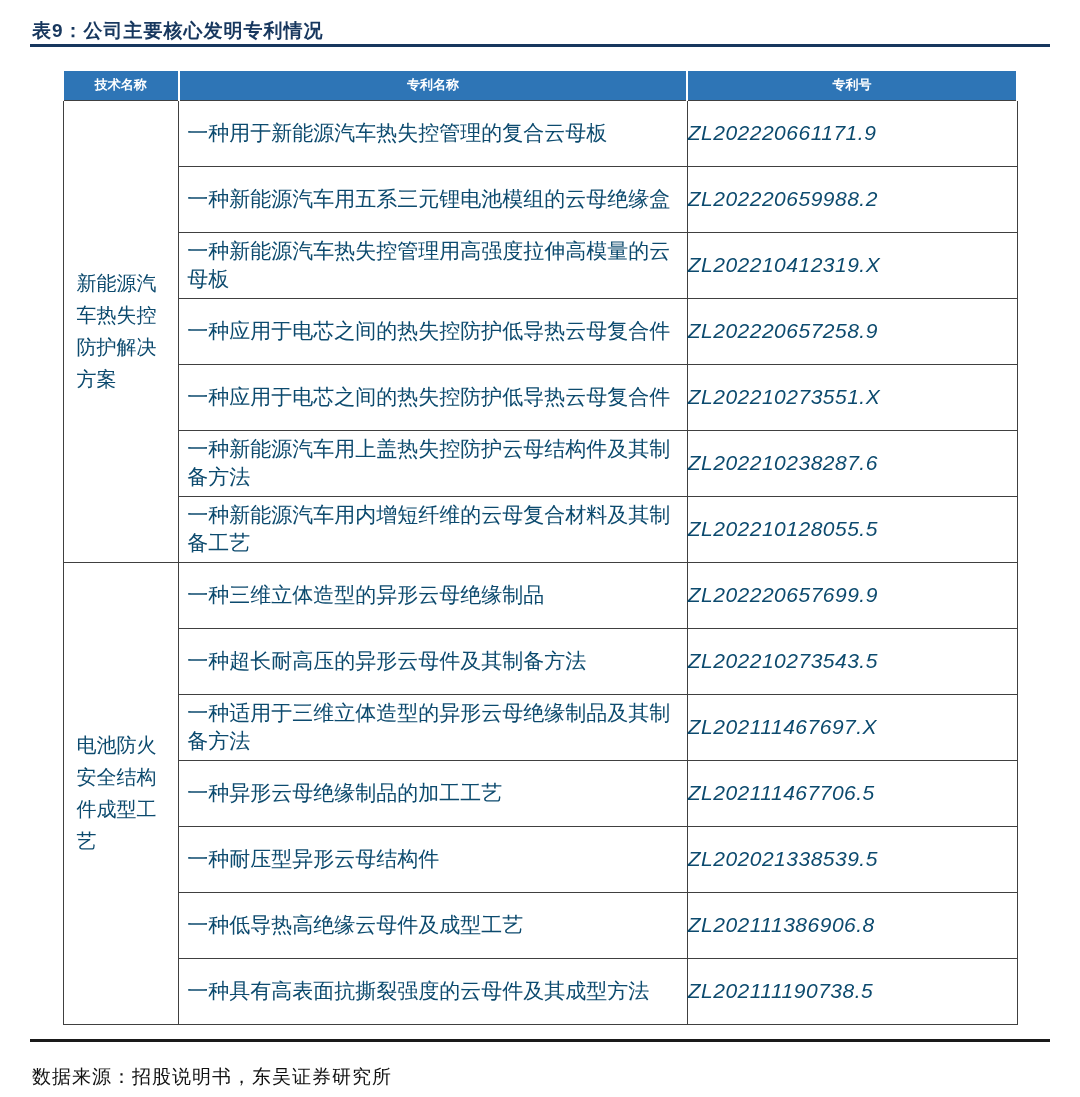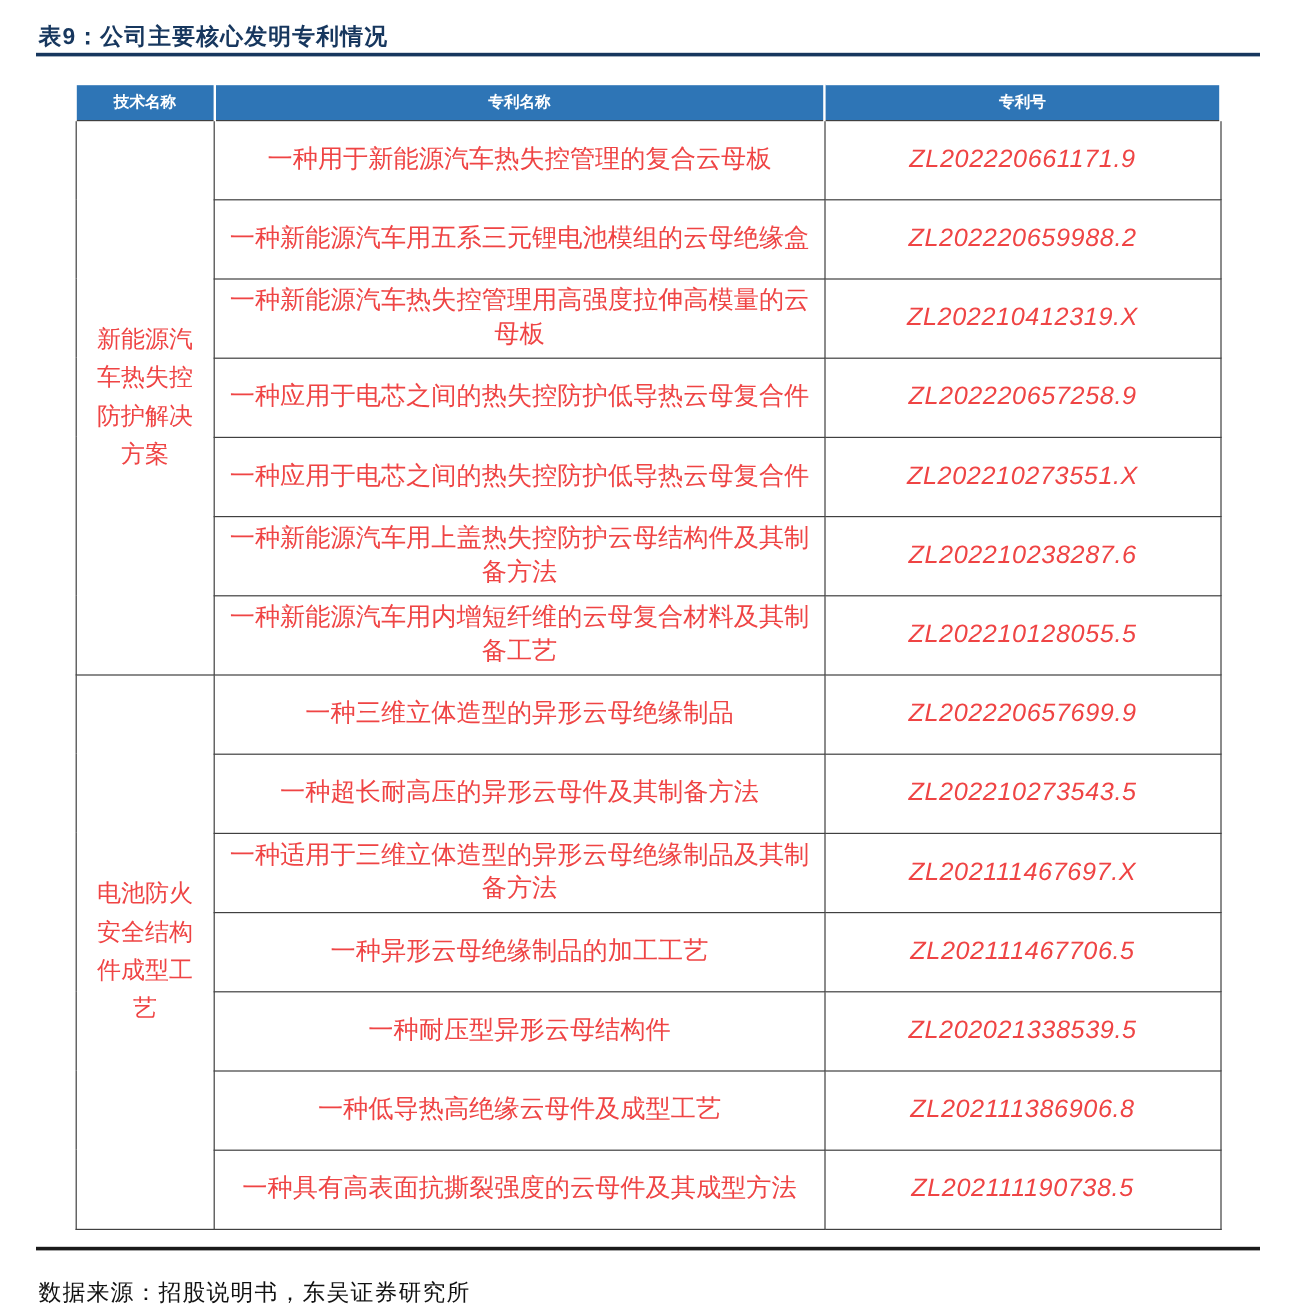--- a/index.html
+++ b/index.html
@@ -41,23 +41,22 @@
     font-weight: bold;
     height: 30px;
     border: 2px solid #ffffff;
     border-bottom: 1px solid var(--border);
     text-align: center;
     vertical-align: middle;
   }
 
   .patent-table td {
     border: 1px solid var(--border);
-    text-align: center;
     vertical-align: middle;
-    color: #ef4444;
+    color: #0c4a6e;
   }
   td.name-cell {
     height: 66px;
     padding: 4px 8px;
     font-size: 21px;
     line-height: 1.35;
   }
   td.num-cell {
     font-size: 21px;
     letter-spacing: 0.5px;

